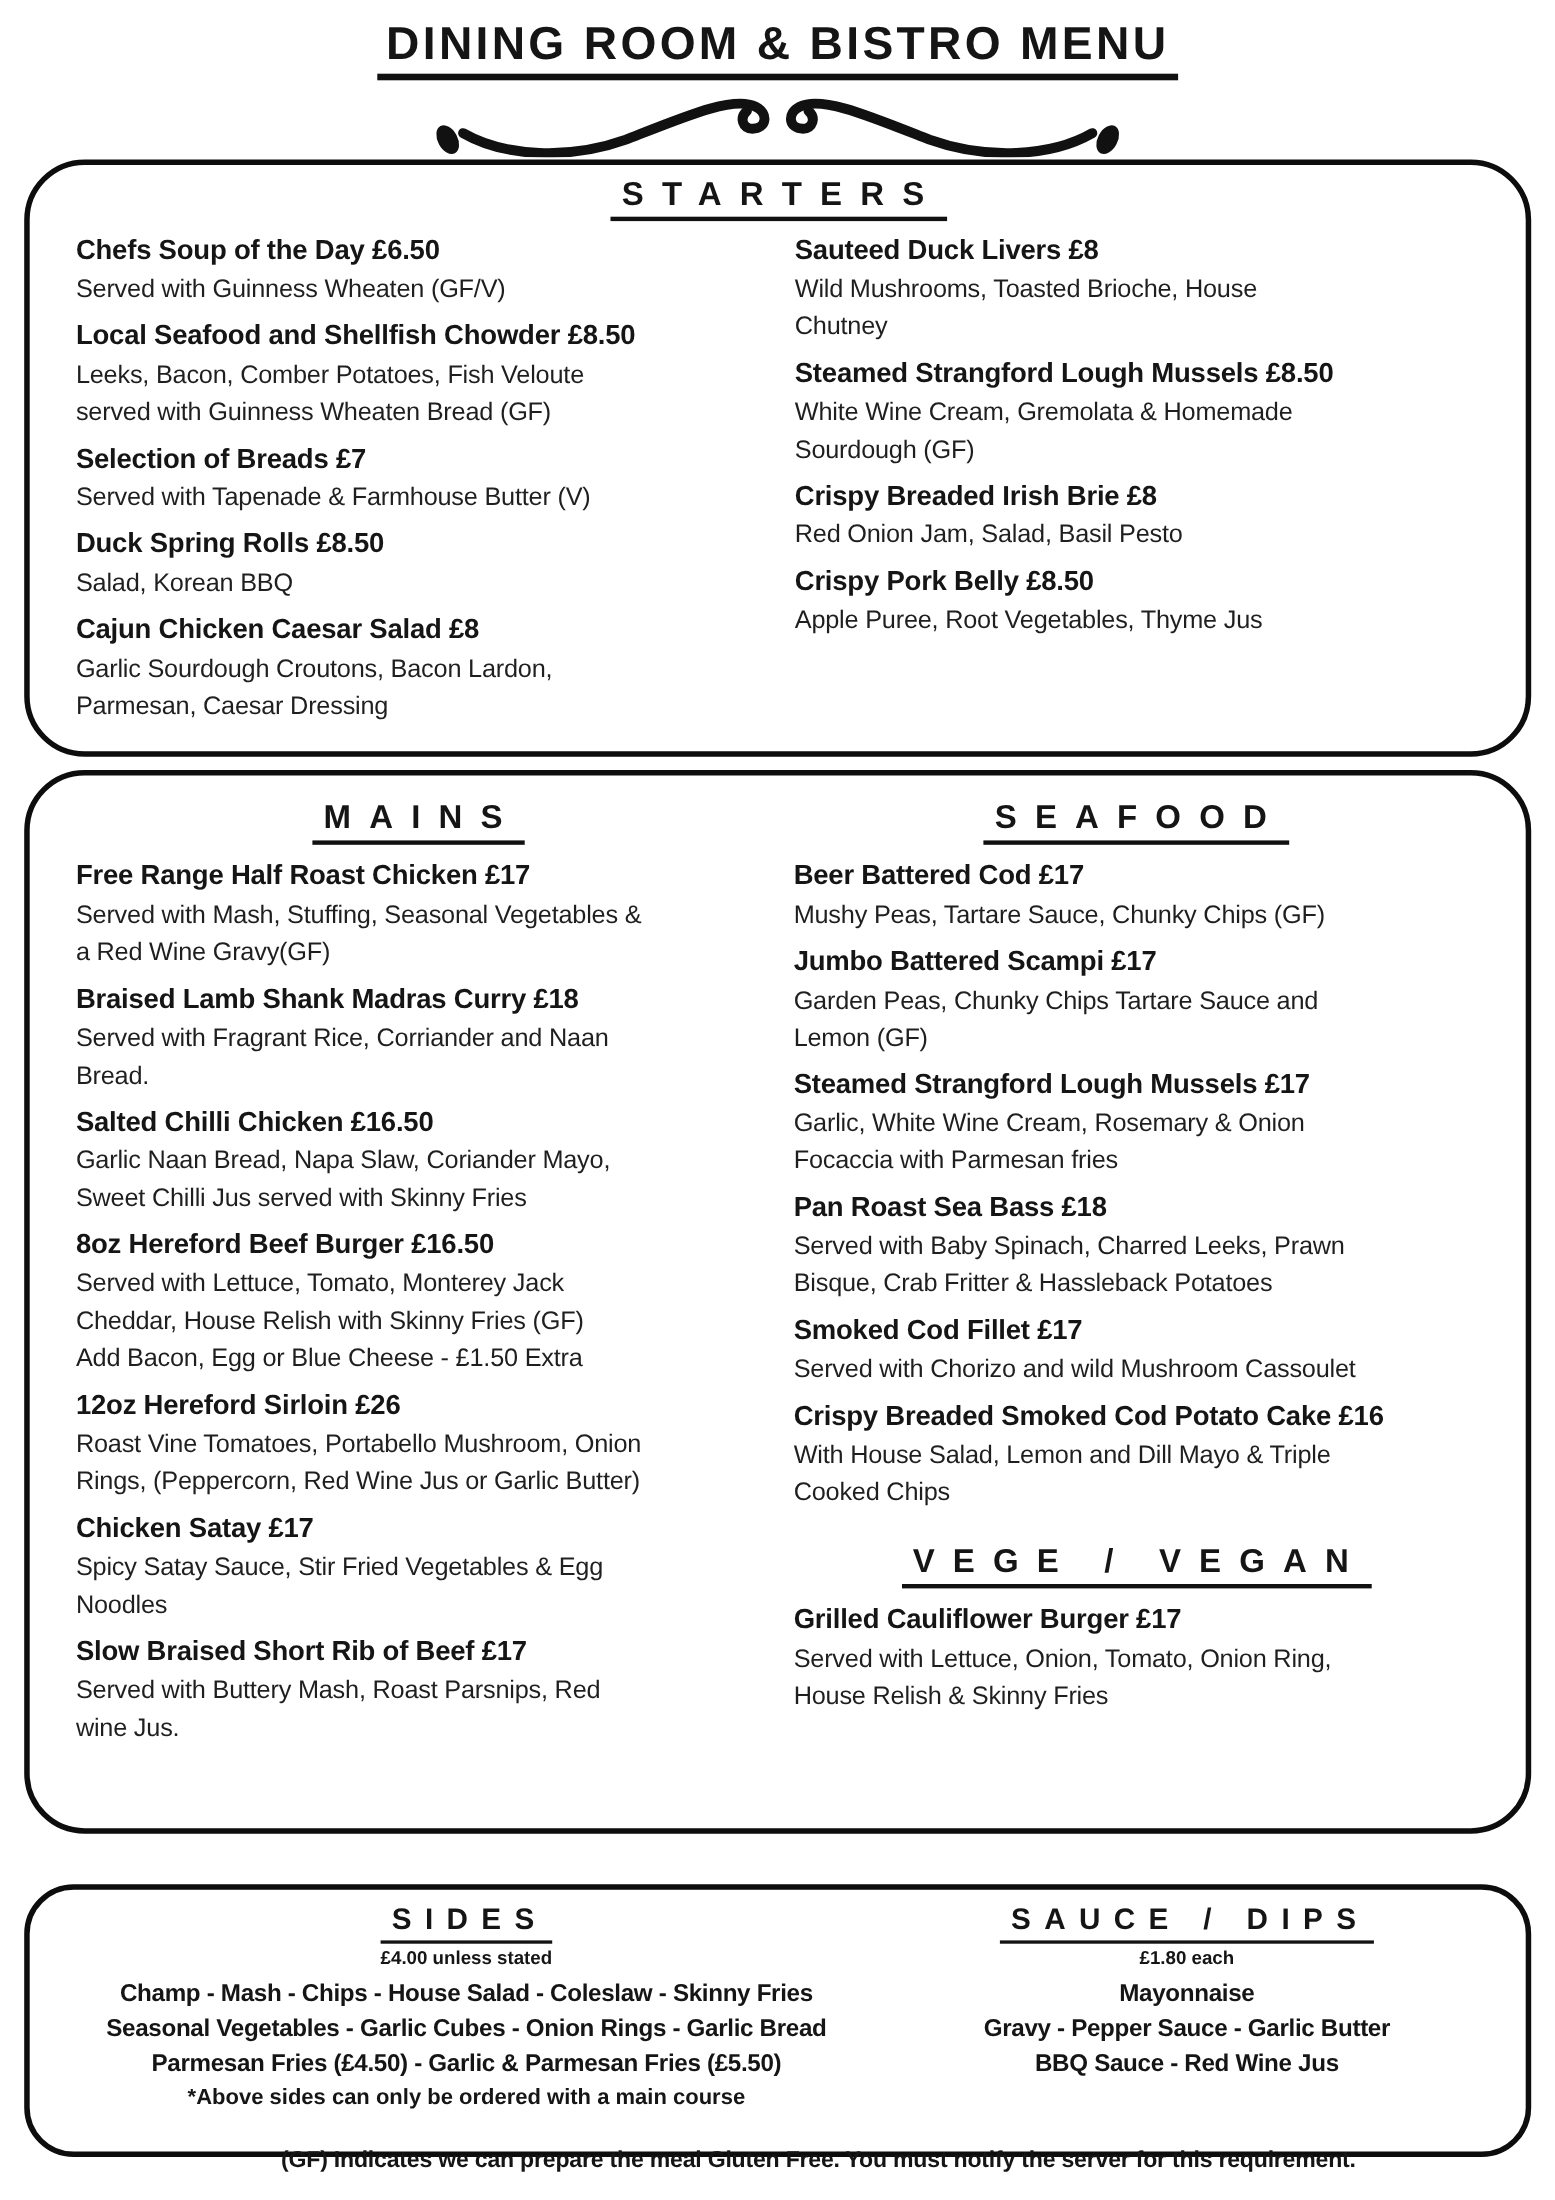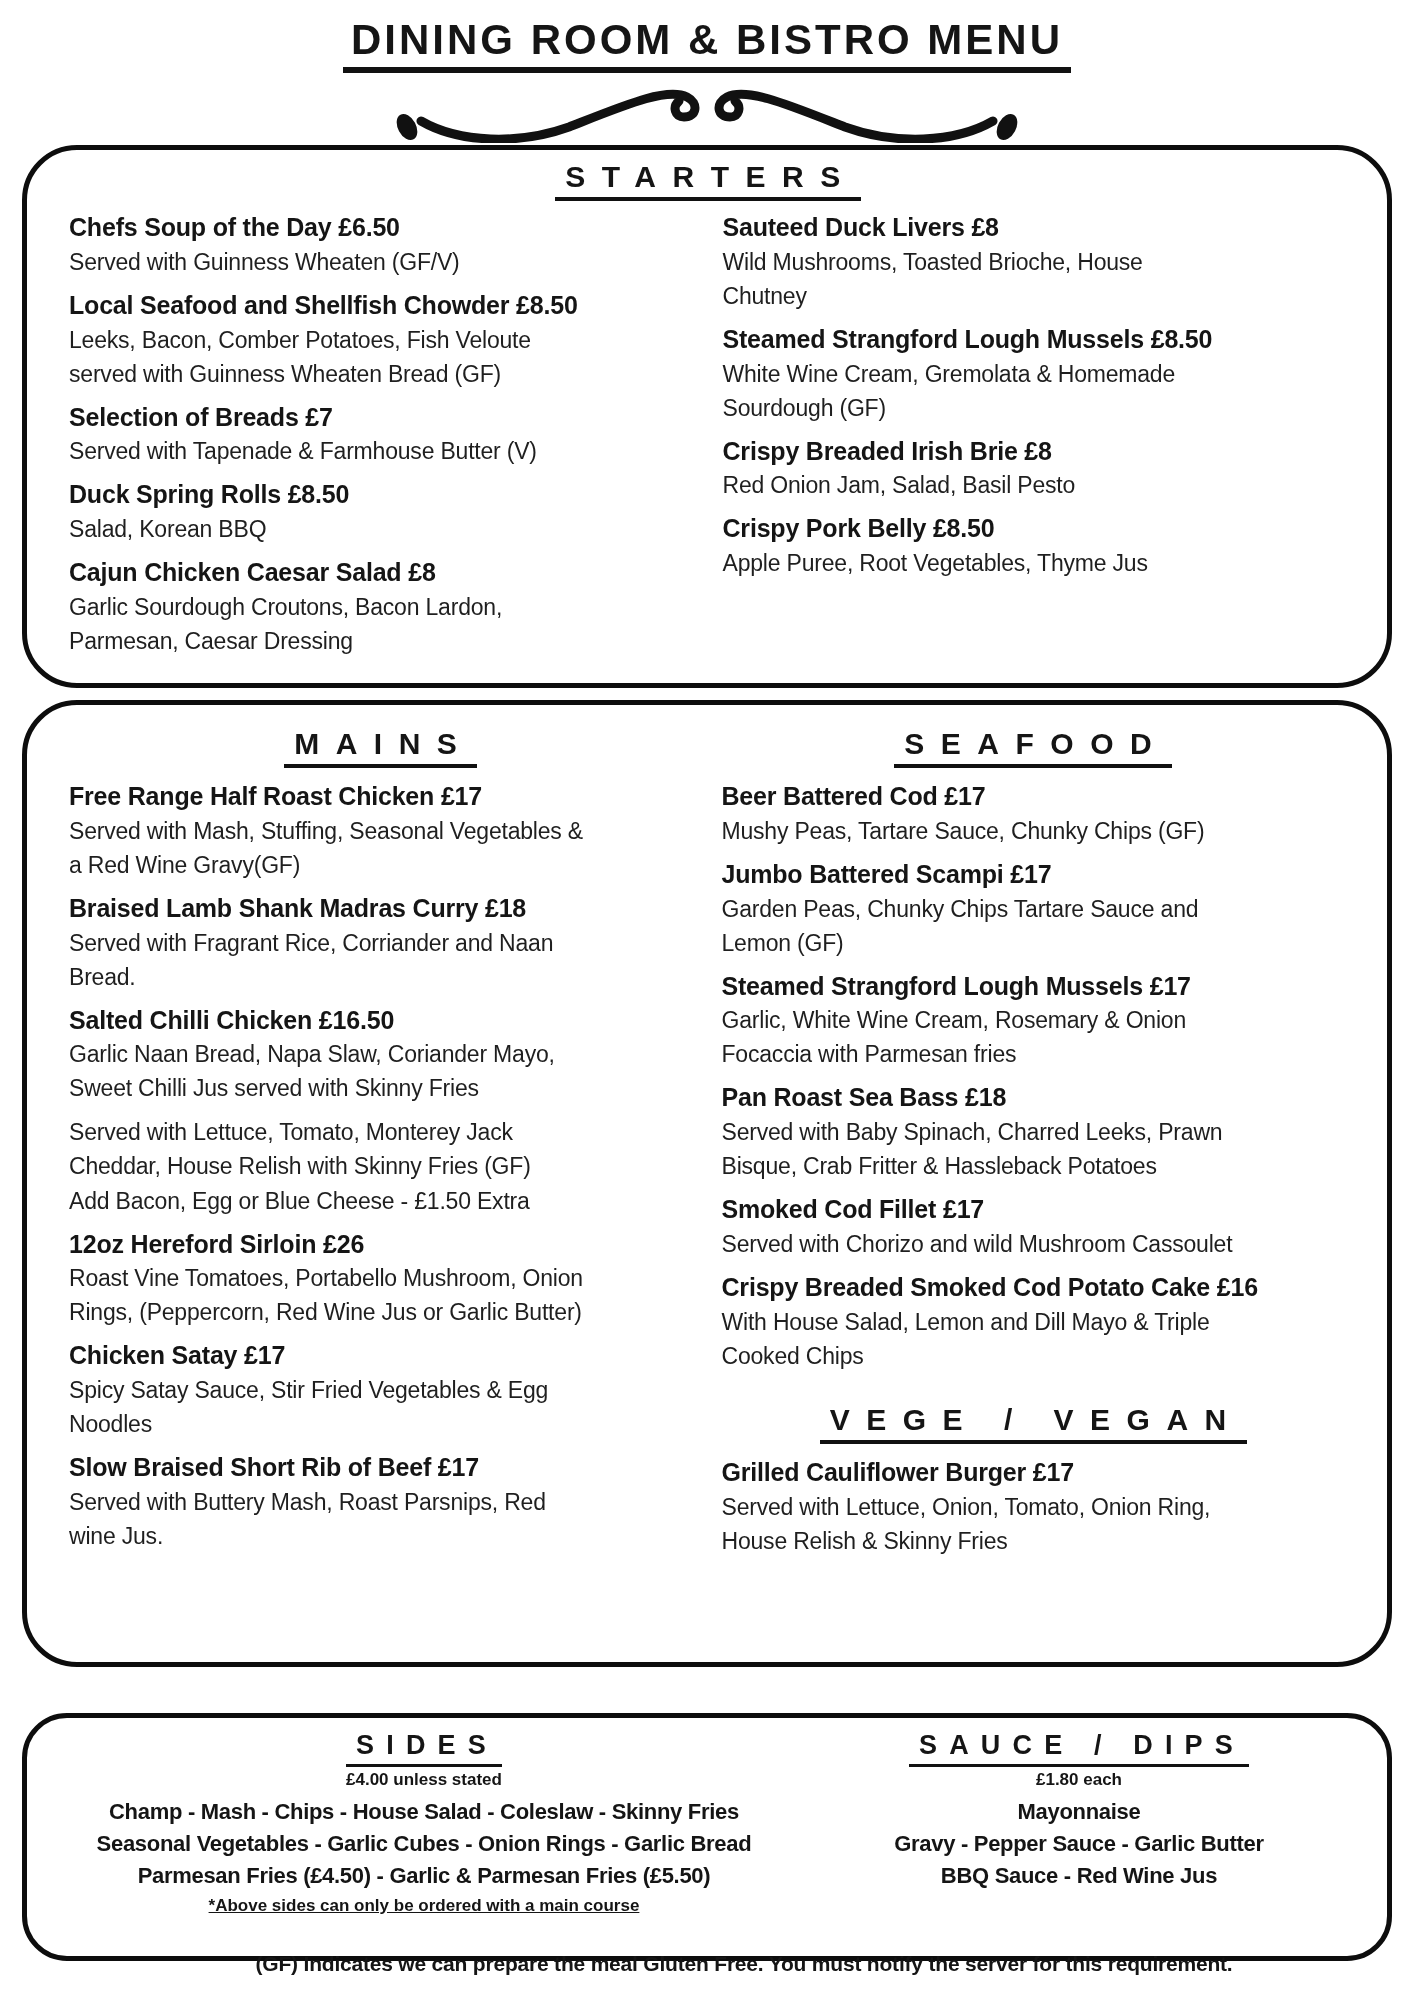--- a/index.html
+++ b/index.html
@@ -39,21 +39,21 @@
   .item{margin-bottom:10px;}
   .item-name{font-size:25px;font-weight:700;line-height:1.35;letter-spacing:-0.2px;}
   .item-desc{font-size:23px;font-weight:400;line-height:1.48;color:#1f1f1f;white-space:pre-line;letter-spacing:-0.2px;}
   
   .bottom-cols{display:flex;gap:10px;margin-top:2px;}
   .bottom-col{min-width:0;text-align:center;}
   .bottom-col.sides-col{flex:1.32;}
   .bottom-col.sauce-col{flex:1;}
   .note{font-size:17px;font-weight:700;margin:3px 0 6px 0;}
   .side-line{font-size:22px;font-weight:700;line-height:1.45;letter-spacing:-0.3px;}
-  .footnote{display:inline-block;font-size:17px;font-weight:700;text-decoration:underline;margin-top:4px;}
+  .footnote{display:inline-block;font-size:20px;font-weight:700;margin-top:4px;}
   
   .footer{
     position:absolute;top:1952px;left:0;width:100%;text-align:center;
     font-size:21px;font-weight:700;letter-spacing:-0.2px;padding-left:37px;
   }
 </style>
 </head>
 <body>
 
 <div class="page">
@@ -136,20 +136,21 @@
               <div class="item-name">Braised Lamb Shank Madras Curry £18</div>
               <div class="item-desc">Served with Fragrant Rice, Corriander and Naan
 Bread.</div>
             </div>
             <div class="item">
               <div class="item-name">Salted Chilli Chicken £16.50</div>
               <div class="item-desc">Garlic Naan Bread, Napa Slaw, Coriander Mayo,
 Sweet Chilli Jus served with Skinny Fries</div>
             </div>
             <div class="item">
+              <div class="item-name">8oz Hereford Beef Burger £16.50</div>
               <div class="item-desc">Served with Lettuce, Tomato, Monterey Jack
 Cheddar, House Relish with Skinny Fries (GF)
 Add Bacon, Egg or Blue Cheese - £1.50 Extra</div>
             </div>
             <div class="item">
               <div class="item-name">12oz Hereford Sirloin £26</div>
               <div class="item-desc">Roast Vine Tomatoes, Portabello Mushroom, Onion
 Rings, (Peppercorn, Red Wine Jus or Garlic Butter)</div>
             </div>
             <div class="item">

